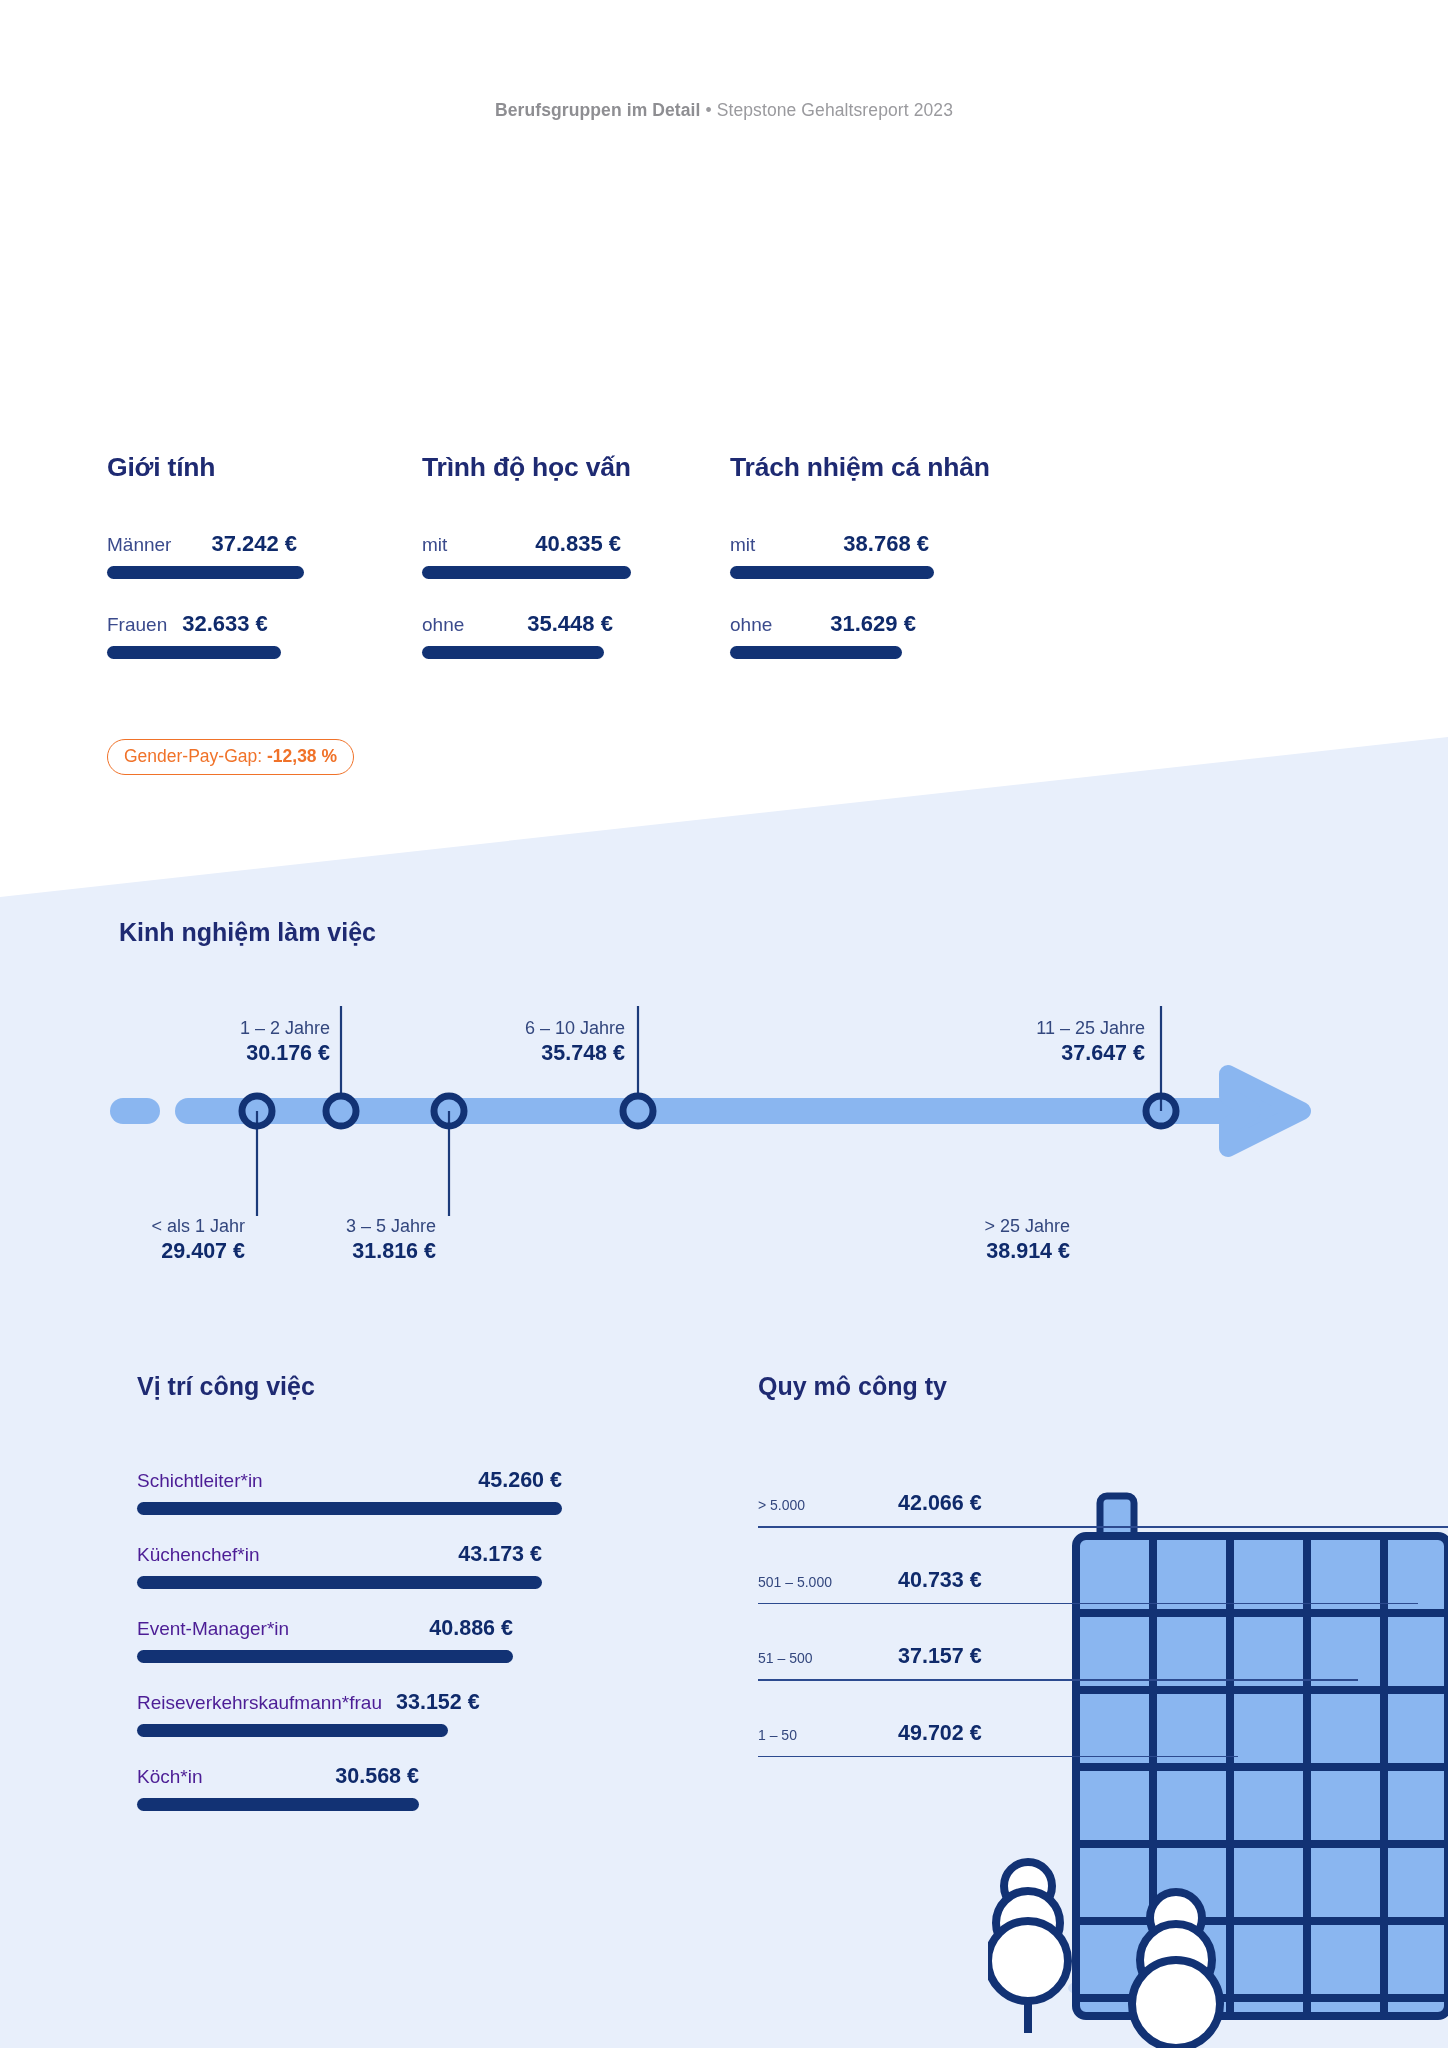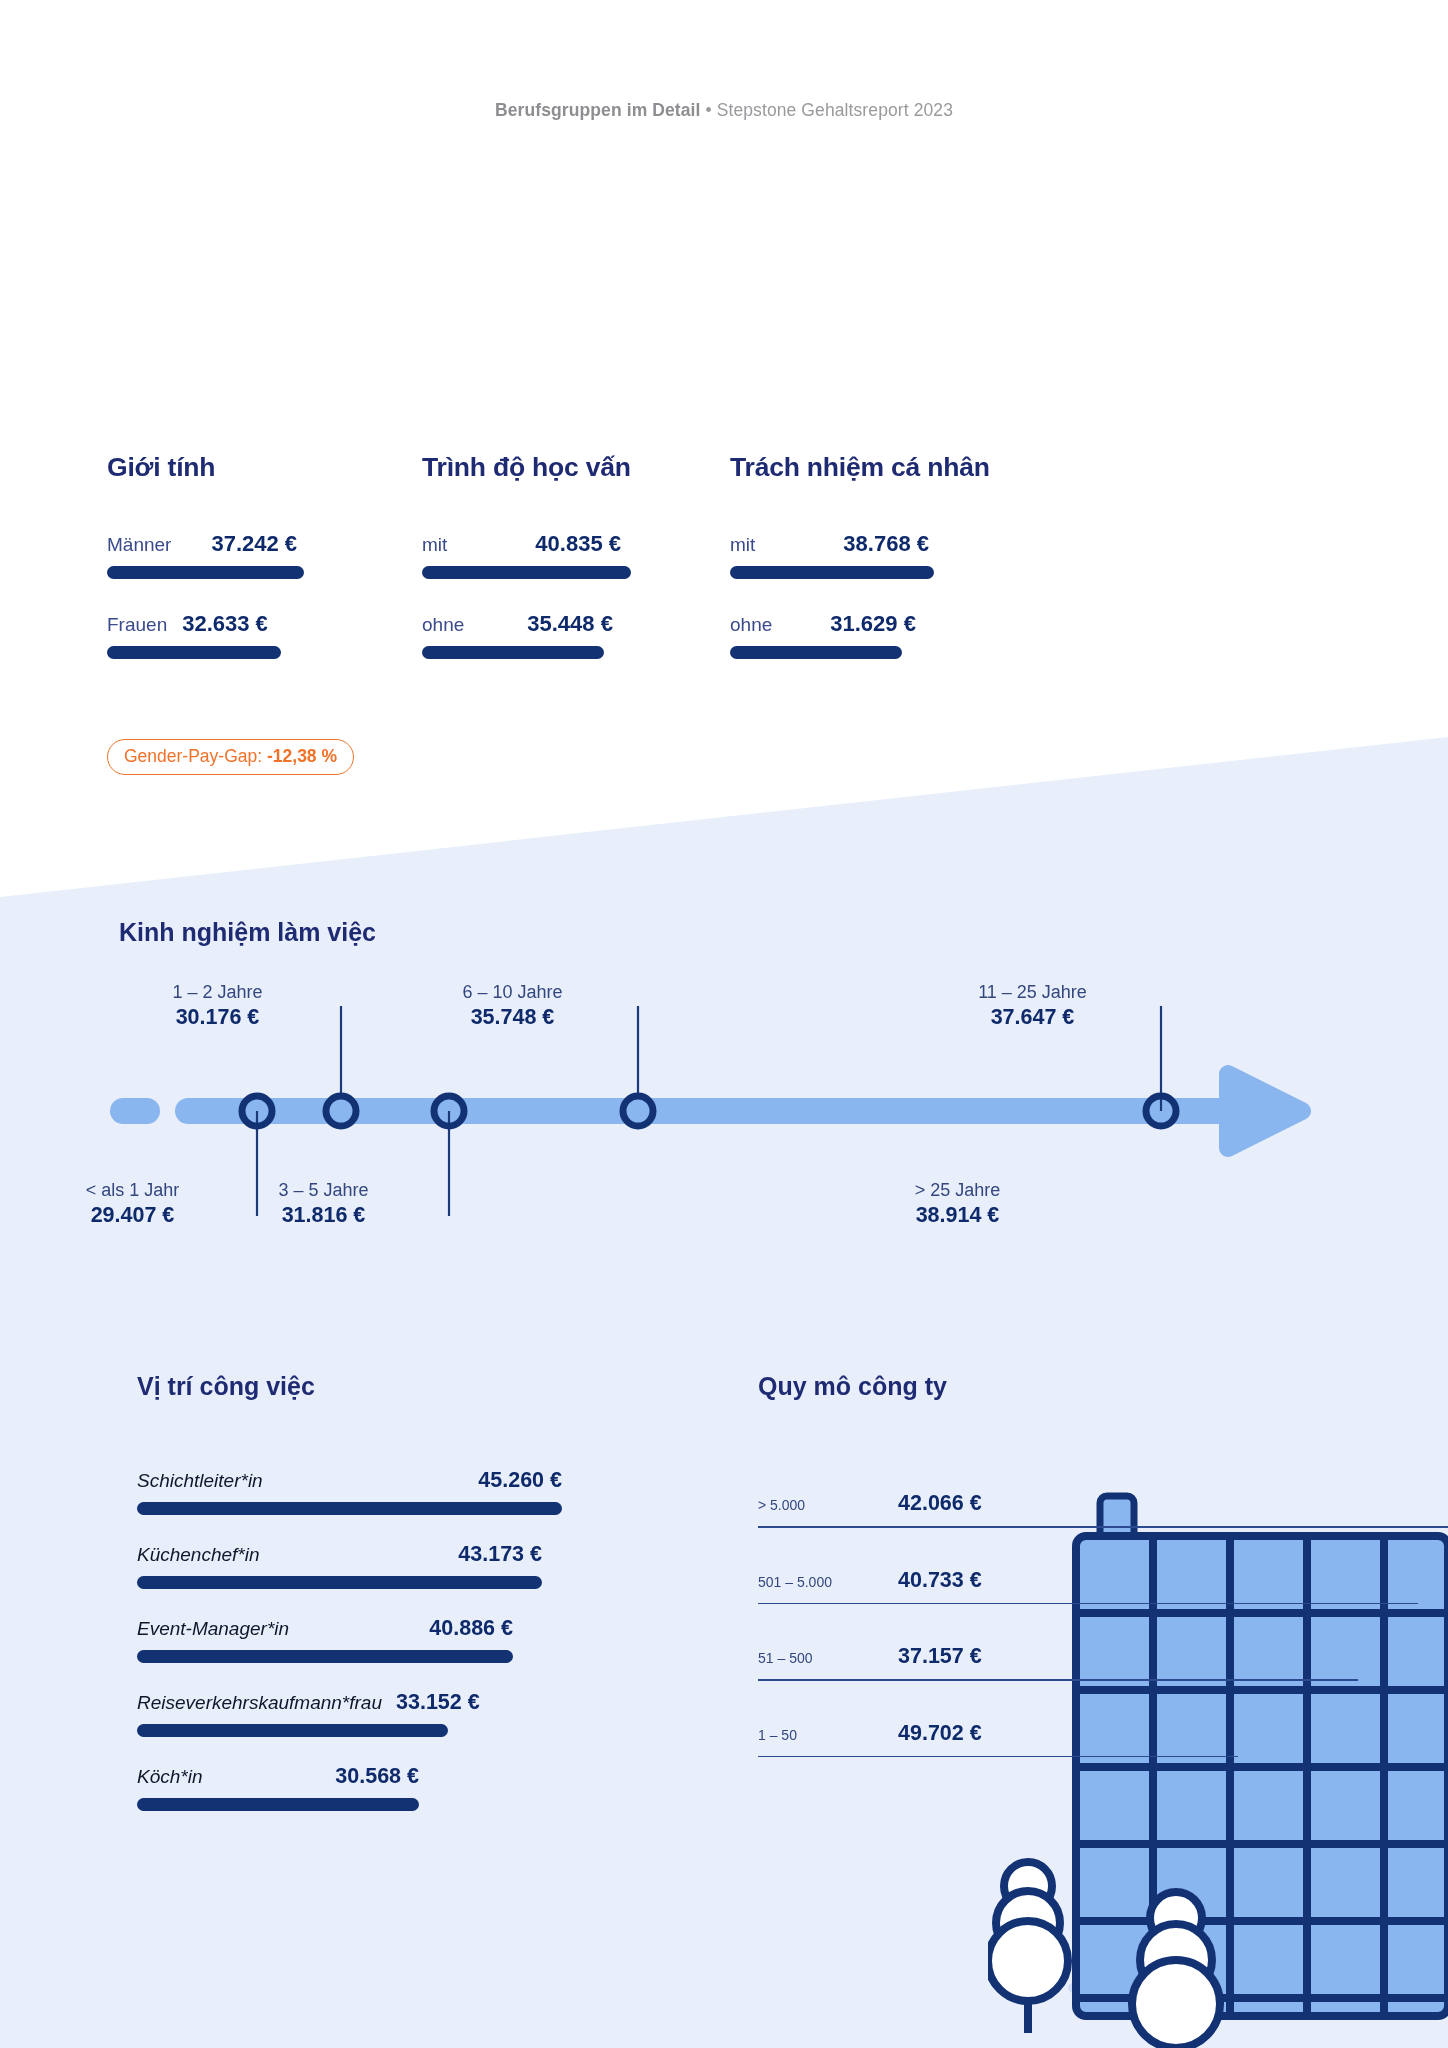--- a/index.html
+++ b/index.html
@@ -88,35 +88,36 @@
     color: #1e2a72;
   }
   .timeline {
     position: absolute;
     left: 0; top: 70px;
     width: 1448px; height: 270px;
   }
   .tl-label {
     position: absolute;
     white-space: nowrap;
-    text-align: center;
+    text-align: right;
+    margin-top: 36px;
   }
   .tl-label .cat { font-size: 18px; color: #33477e; display:block; }
   .tl-label .val { font-size: 21.5px; font-weight: bold; color: #0f2a6b; display:block; margin-top: 2px;}
 
   
   .pos-section { position: absolute; top: 1372px; left: 0; width: 740px; }
   .pos-title {
     position: absolute; left: 137px; top: 0;
     font-size: 25px; font-weight: bold; color: #1e2a72;
   }
   .pos-list { position: absolute; left: 137px; top: 96px; width: 560px; }
   .pos-item { margin-bottom: 27px; }
   .pos-line { display: flex; align-items: baseline; white-space: nowrap; }
-  .pos-name { font-size: 19px; color: #0f172a; font-style: italic; }
+  .pos-name { font-size: 19px; color: #4c1d95; }
   .pos-val { font-size: 21.5px; font-weight: bold; color: #0f2a6b; margin-left: 14px; }
 
   
   .size-section { position: absolute; top: 1372px; left: 745px; width: 703px; }
   .size-title {
     position: absolute; left: 13px; top: 0;
     font-size: 25px; font-weight: bold; color: #1e2a72;
   }
   .size-list { position: absolute; left: 13px; top: 119px; width: 690px; }
   .size-item { margin-bottom: 26px; }

